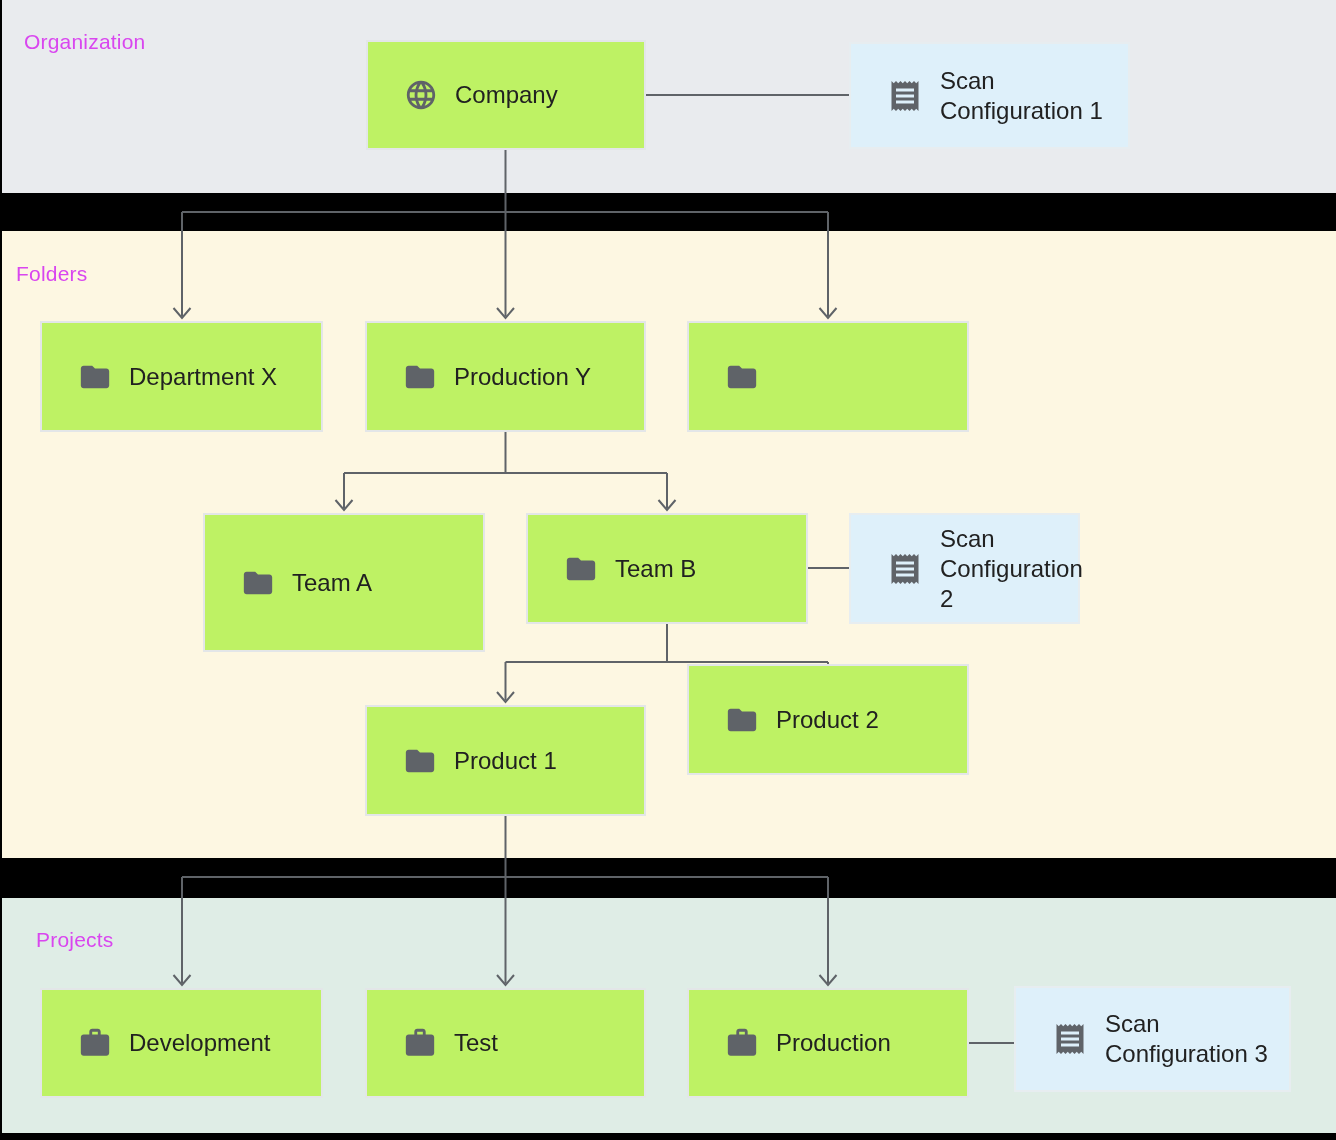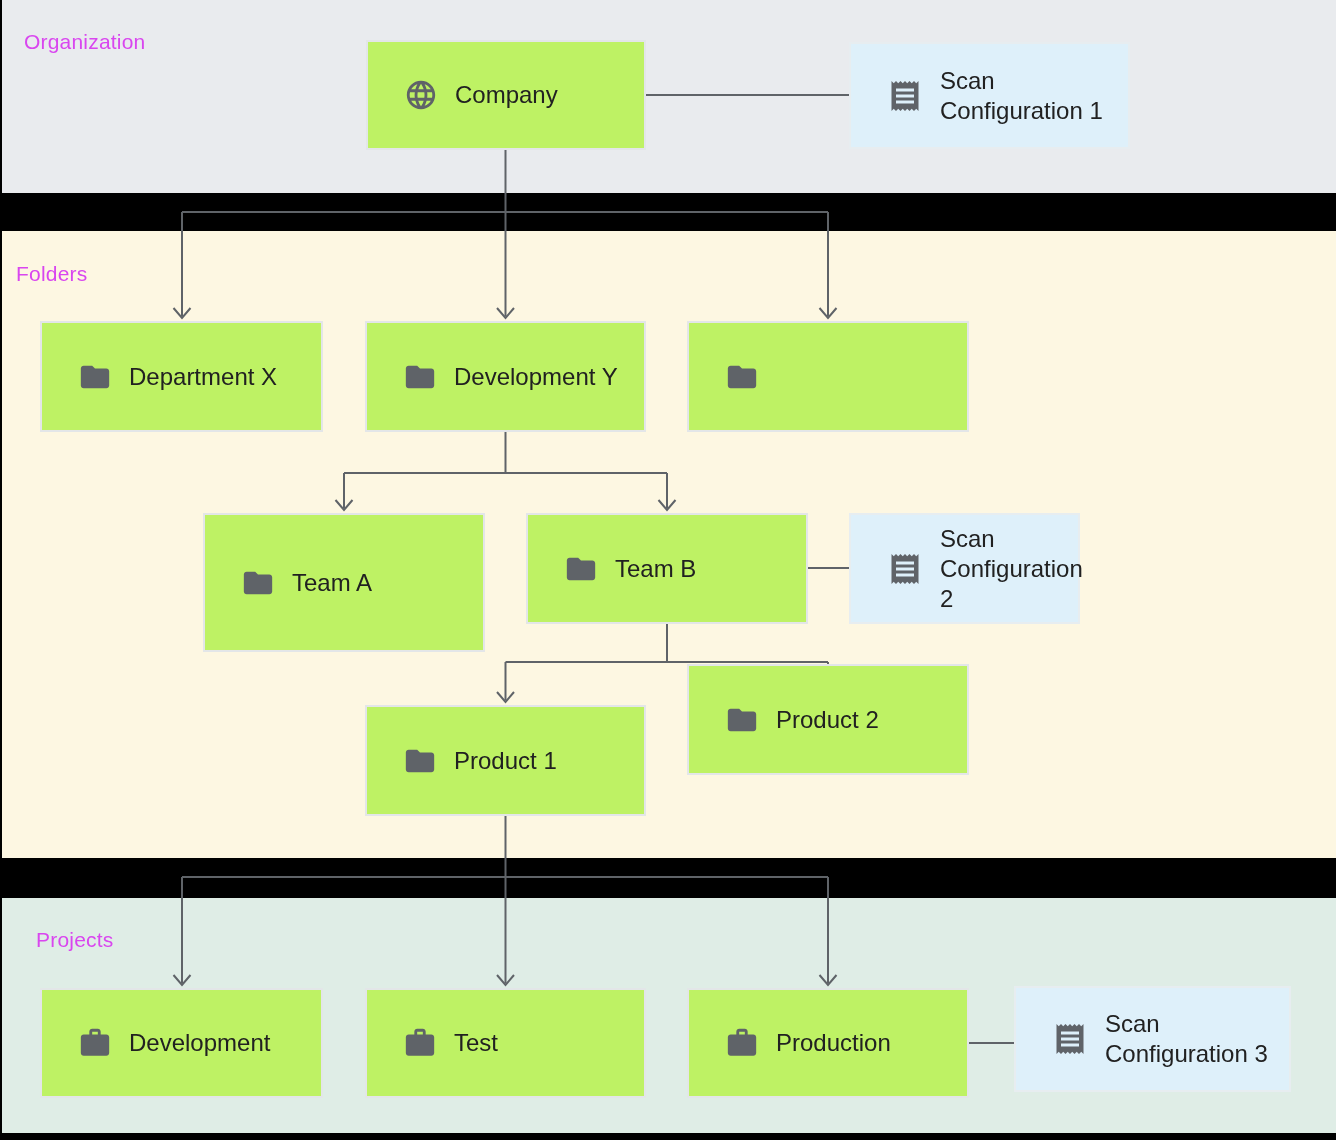--- a/index.html
+++ b/index.html
@@ -125,21 +125,21 @@
   </span>
   <span class="label">Department X</span>
 </div>
 
 <div class="node" style="left:365px;top:321px;width:281px;height:111px">
   <span class="icon">
     <svg width="34" height="34" viewBox="0 0 24 24">
         <path d="M10 4H4c-1.1 0-1.99.9-1.99 2L2 18c0 1.1.9 2 2 2h16c1.1 0 2-.9 2-2V8c0-1.1-.9-2-2-2h-8l-2-2z"></path>
       </svg>
   </span>
-  <span class="label">Development Y</span>
+  <span class="label">Production Y</span>
 </div>
 
 <div class="node" style="left:687px;top:321px;width:282px;height:111px">
   <span class="icon">
     <svg width="34" height="34" viewBox="0 0 24 24">
         <path d="M10 4H4c-1.1 0-1.99.9-1.99 2L2 18c0 1.1.9 2 2 2h16c1.1 0 2-.9 2-2V8c0-1.1-.9-2-2-2h-8l-2-2z"></path>
       </svg>
   </span>
 </div>
 

